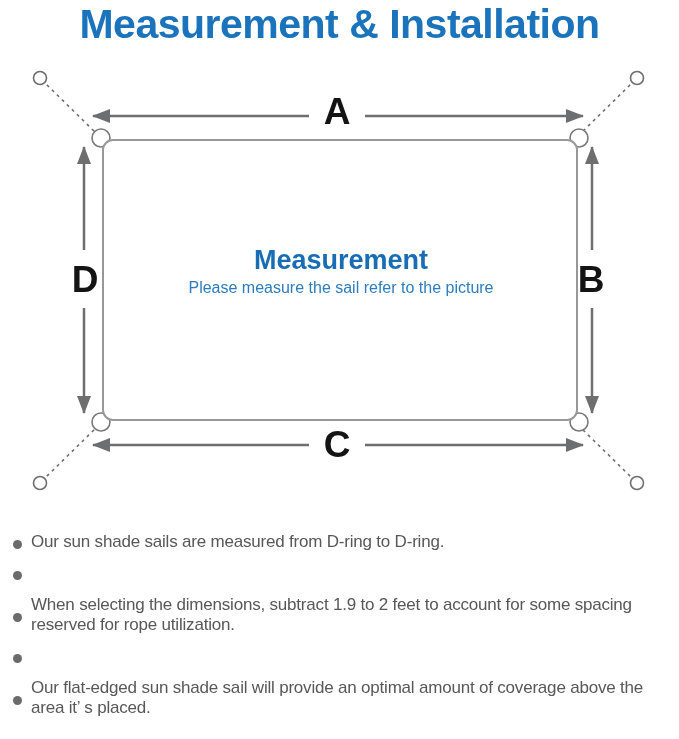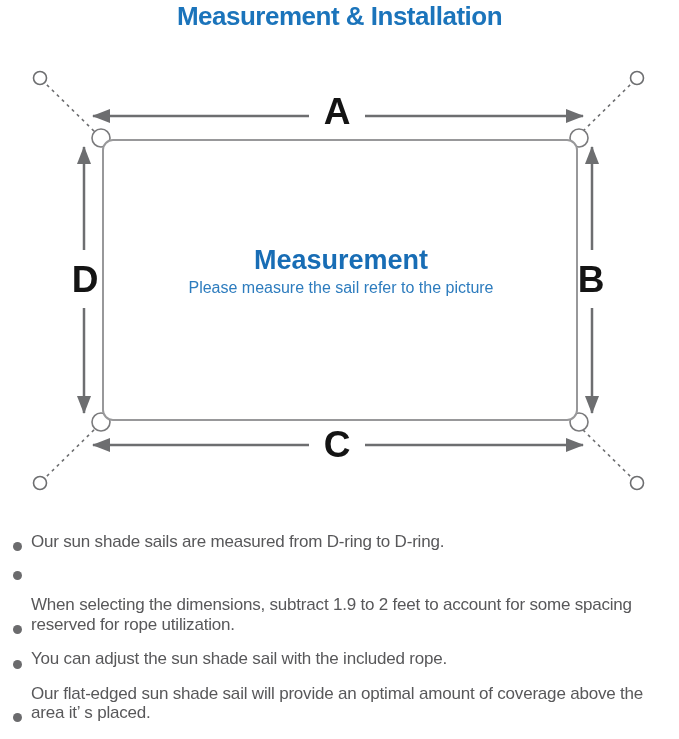--- a/index.html
+++ b/index.html
@@ -15,21 +15,21 @@
     font-family: "Liberation Sans", sans-serif;
   }
   .page-title {
     position: absolute;
     top: 0;
     left: 0;
     right: 0;
     margin: 0;
     padding-top: 1px;
     text-align: center;
-    font-size: 26px;
+    font-size: 41px;
     font-weight: bold;
     letter-spacing: -0.5px;
     color: #1b74bb;
     z-index: 2;
   }
   svg.diagram-svg {
     display: block;
     width: 679px;
     height: 520px;
   }
@@ -50,21 +50,21 @@
     font-size: 16px;
     fill: #2d7cbe;
   }
   ul.notes {
     list-style: none;
     margin: 0;
     padding: 12px 6px 0 13px;
   }
   ul.notes li {
     display: flex;
-    align-items: flex-end;
+    align-items: center;
     gap: 9px;
     margin-bottom: 15px;
     color: #58585a;
     font-size: 17px;
     line-height: 1.14;
     letter-spacing: -0.2px;
   }
   .dot {
     flex: 0 0 auto;
     width: 9px;
@@ -133,21 +133,20 @@
     </li>
     <li>
       <span class="dot"></span>
     </li>
     <li>
       <span class="dot"></span>
       <span>When selecting the dimensions, subtract 1.9 to 2 feet to account for some spacing reserved for rope utilization.</span>
     </li>
     <li>
       <span class="dot"></span>
-      <span>You can adjust the sun shade sail with the included rope.</span>
     </li>
     <li>
       <span class="dot"></span>
       <span>Our flat-edged sun shade sail will provide an optimal amount of coverage above the area it’ s placed.</span>
     </li>
   </ul>
 
 </div>
 
 </body></html>

